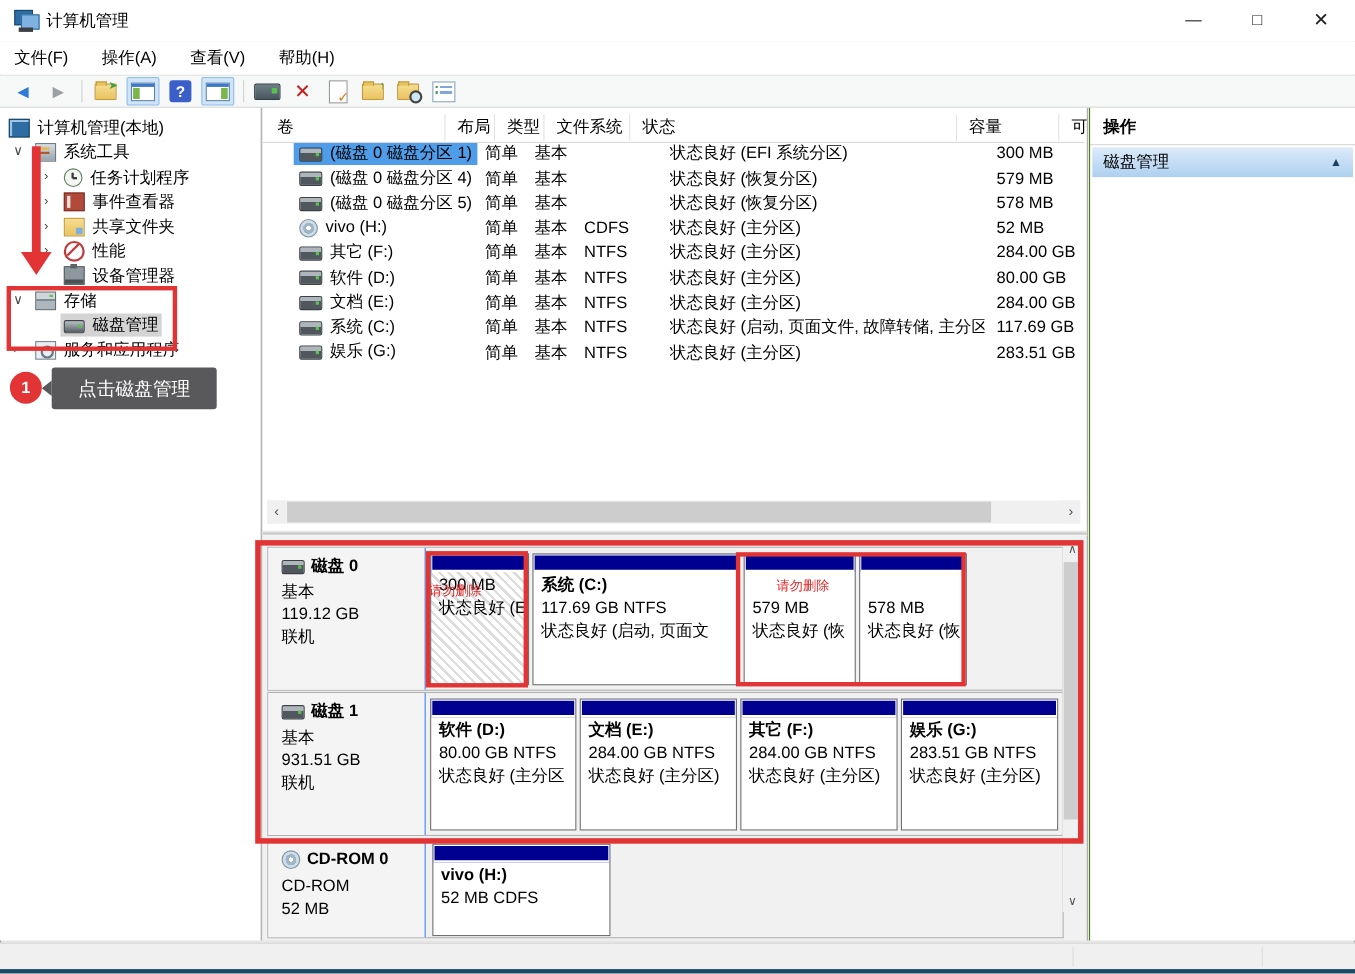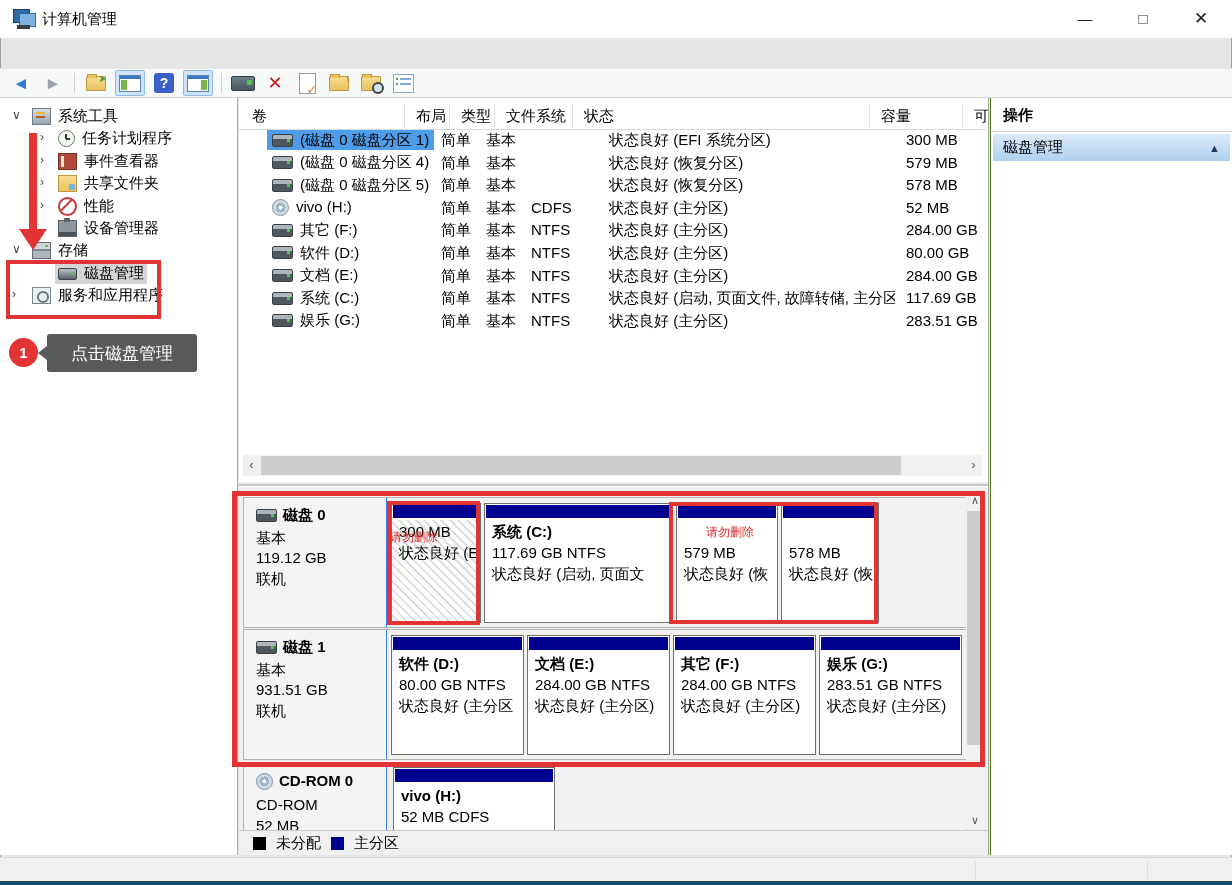--- a/index.html
+++ b/index.html
@@ -182,20 +182,26 @@
       <div class="m1"></div>
         <div class="m2"></div>
         <div class="base"></div>
     </div>
     <span class="title-text">计算机管理</span>
     <span class="winbtn wb-min">—</span>
     <span class="winbtn wb-max">□</span>
     <span class="winbtn wb-close">✕</span>
   </div>
 
+  <div class="menubar">
+    <span class="menu-item">文件(F)</span>
+    <span class="menu-item">操作(A)</span>
+    <span class="menu-item">查看(V)</span>
+    <span class="menu-item">帮助(H)</span>
+  </div>
 
   <div class="toolbar">
     <div class="tb">
         <span class="arrow-glyph" style="color:#2f7cd6;">◄</span>
       </div>
     <div class="tb">
         <span class="arrow-glyph" style="color:#9aa0a6;">►</span>
       </div>
     <div class="tb-sep"></div>
     <div class="tb">
@@ -232,20 +238,26 @@
           <span class="magicon"></span>
         </div>
       </div>
     <div class="tb">
         <div class="listicon"></div>
       </div>
   </div>
 
   <div class="tree-panel">
     <div class="tree-rows">
+      <div class="trow t-root">
+        <span class="rowbox">
+            <span class="ticon ic-computer"></span>
+            <span>计算机管理(本地)</span>
+          </span>
+      </div>
       <div class="trow t-l1">
         <span class="exp">∨</span>
         <span class="rowbox">
             <span class="ticon ic-tools"></span>
             <span>系统工具</span>
           </span>
       </div>
       <div class="trow t-l2">
         <span class="exp">›</span>
         <span class="rowbox">
@@ -529,26 +541,20 @@
       </div>
       <div class="part d2p1">
         <div class="pbar"></div>
         <div class="ptxt">
           <span class="ptitle">vivo (H:)</span><br>
           <span>52 MB CDFS</span>
         </div>
       </div>
     </div>
 
-    <div class="legend">
-      <span class="lg-sq lg-black"></span>
-      <span>未分配</span>
-      <span class="lg-sq lg-navy"></span>
-      <span>主分区</span>
-    </div>
 
     <div class="vscroll">
       <span class="vs-btn vs-up">∧</span>
       <span class="vs-thumb"></span>
       <span class="vs-btn vs-down">∨</span>
     </div>
   </div>
 
   <div class="actions-panel">
     <div class="ap-header">操作</div>

